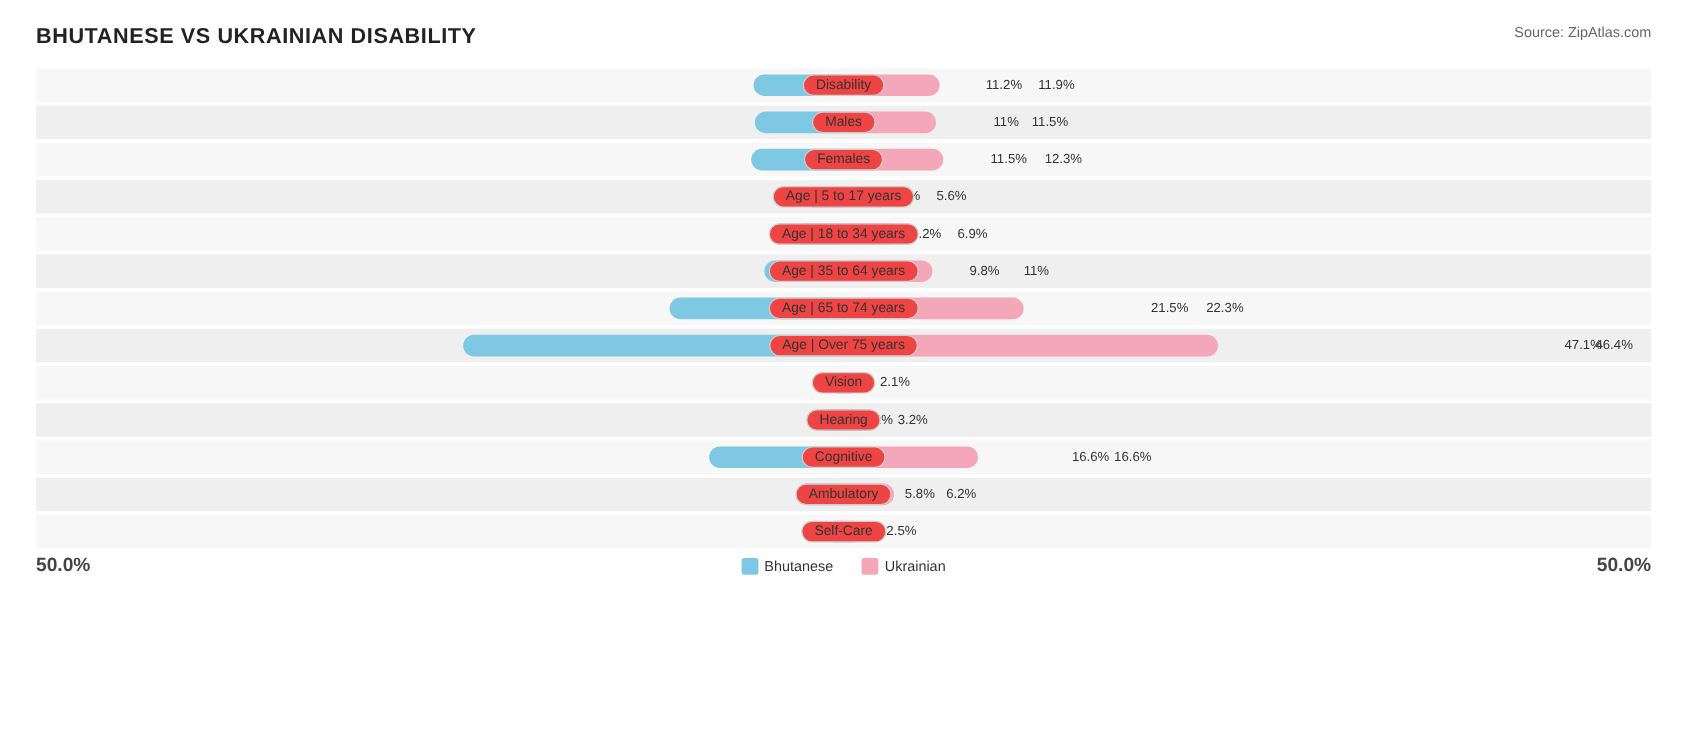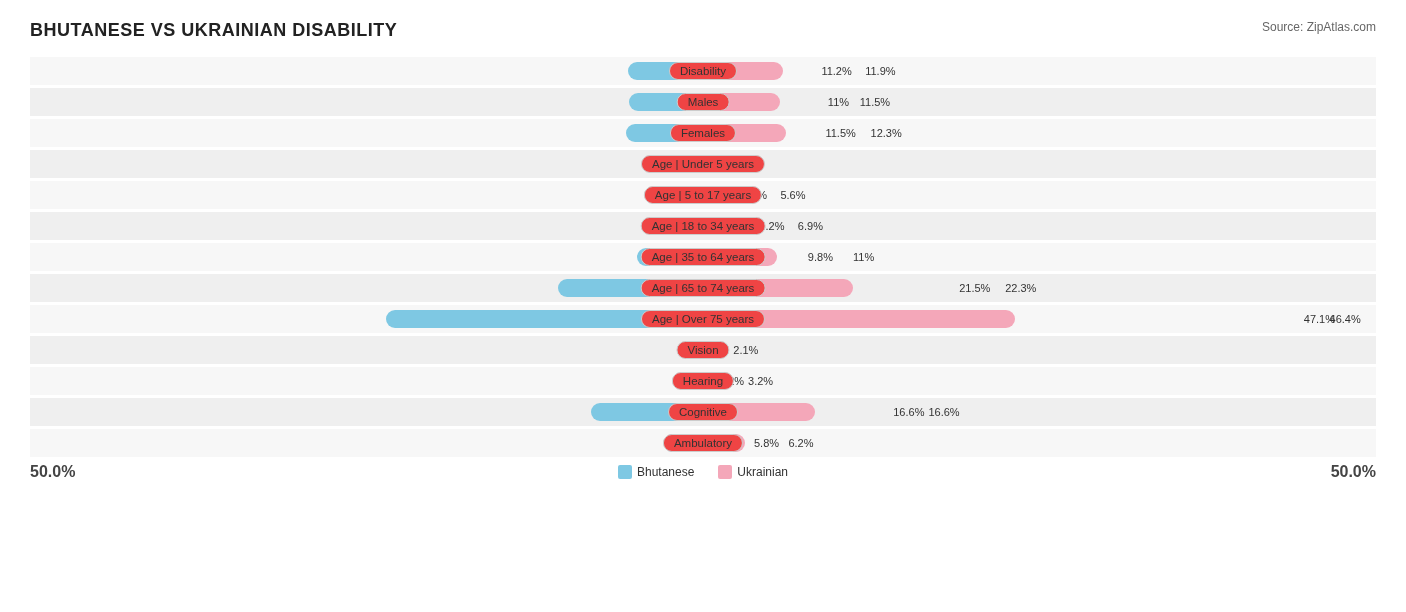--- a/index.html
+++ b/index.html
@@ -162,31 +162,20 @@
         </div>
         <div class="right-side">
           <div class="bar-right" style="width: 12.3%; left: 0px; background: rgb(244, 167, 185);"></div>
         </div>
         <div class="label-box" style="position: absolute; left: 50%; top: 50%; transform: translate(-50%, -50%); z-index: 20;">Females</div>
         <span style="position: absolute; font-size: 11px; color: rgb(51, 51, 51); white-space: nowrap; z-index: 15; top: 50%; transform: translateY(-50%); right: calc(38.5% + 2px);">11.5%</span>
         <span style="position: absolute; font-size: 11px; color: rgb(51, 51, 51); white-space: nowrap; z-index: 15; top: 50%; transform: translateY(-50%); left: calc(62.3% + 2px);">12.3%</span>
       </div>
       <div class="bar-row" style="position: relative;">
         <div class="left-side">
-          <div class="bar-left" style="width: 1.2%; right: 0px; background: rgb(126, 200, 227);"></div>
-        </div>
-        <div class="right-side">
-          <div class="bar-right" style="width: 1.3%; left: 0px; background: rgb(244, 167, 185);"></div>
-        </div>
-        <div class="label-box" style="position: absolute; left: 50%; top: 50%; transform: translate(-50%, -50%); z-index: 20;">Age | Under 5 years</div>
-        <span style="position: absolute; font-size: 11px; color: rgb(51, 51, 51); white-space: nowrap; z-index: 15; top: 50%; transform: translateY(-50%); right: calc(48.8% + 2px);">1.2%</span>
-        <span style="position: absolute; font-size: 11px; color: rgb(51, 51, 51); white-space: nowrap; z-index: 15; top: 50%; transform: translateY(-50%); left: calc(51.3% + 2px);">1.3%</span>
-      </div>
-      <div class="bar-row" style="position: relative;">
-        <div class="left-side">
           <div class="bar-left" style="width: 4.9%; right: 0px; background: rgb(126, 200, 227);"></div>
         </div>
         <div class="right-side">
           <div class="bar-right" style="width: 5.6%; left: 0px; background: rgb(244, 167, 185);"></div>
         </div>
         <div class="label-box" style="position: absolute; left: 50%; top: 50%; transform: translate(-50%, -50%); z-index: 20;">Age | 5 to 17 years</div>
         <span style="position: absolute; font-size: 11px; color: rgb(51, 51, 51); white-space: nowrap; z-index: 15; top: 50%; transform: translateY(-50%); right: calc(45.1% + 2px);">4.9%</span>
         <span style="position: absolute; font-size: 11px; color: rgb(51, 51, 51); white-space: nowrap; z-index: 15; top: 50%; transform: translateY(-50%); left: calc(55.6% + 2px);">5.6%</span>
       </div>
       <div class="bar-row" style="position: relative;">
@@ -269,20 +258,31 @@
       <div class="bar-row" style="position: relative;">
         <div class="left-side">
           <div class="bar-left" style="width: 5.8%; right: 0px; background: rgb(126, 200, 227);"></div>
         </div>
         <div class="right-side">
           <div class="bar-right" style="width: 6.2%; left: 0px; background: rgb(244, 167, 185);"></div>
         </div>
         <div class="label-box" style="position: absolute; left: 50%; top: 50%; transform: translate(-50%, -50%); z-index: 20;">Ambulatory</div>
         <span style="position: absolute; font-size: 11px; color: rgb(51, 51, 51); white-space: nowrap; z-index: 15; top: 50%; transform: translateY(-50%); right: calc(44.2% + 2px);">5.8%</span>
         <span style="position: absolute; font-size: 11px; color: rgb(51, 51, 51); white-space: nowrap; z-index: 15; top: 50%; transform: translateY(-50%); left: calc(56.2% + 2px);">6.2%</span>
+      </div>
+      <div class="bar-row" style="position: relative;">
+        <div class="left-side">
+          <div class="bar-left" style="width: 2.4%; right: 0px; background: rgb(126, 200, 227);"></div>
+        </div>
+        <div class="right-side">
+          <div class="bar-right" style="width: 2.5%; left: 0px; background: rgb(244, 167, 185);"></div>
+        </div>
+        <div class="label-box" style="position: absolute; left: 50%; top: 50%; transform: translate(-50%, -50%); z-index: 20;">Self-Care</div>
+        <span style="position: absolute; font-size: 11px; color: rgb(51, 51, 51); white-space: nowrap; z-index: 15; top: 50%; transform: translateY(-50%); right: calc(47.6% + 2px);">2.4%</span>
+        <span style="position: absolute; font-size: 11px; color: rgb(51, 51, 51); white-space: nowrap; z-index: 15; top: 50%; transform: translateY(-50%); left: calc(52.5% + 2px);">2.5%</span>
       </div>
     </div>
 
   <div class="footer">
     <div class="footer-scale">50.0%</div>
     <div class="legend">
       <div class="legend-item">
         <div class="legend-swatch" id="bhutanese-swatch" style="background: rgb(126, 200, 227);"></div>
         <span>Bhutanese</span>
       </div>

